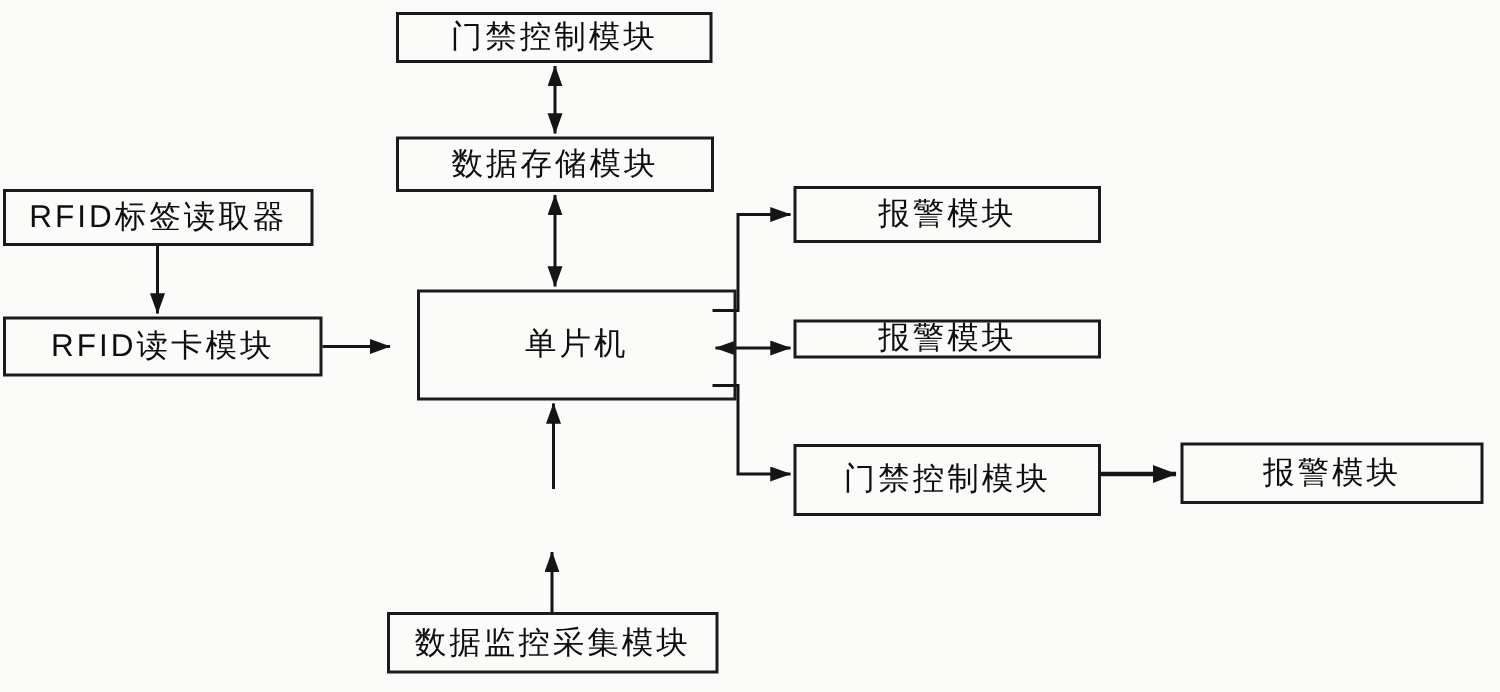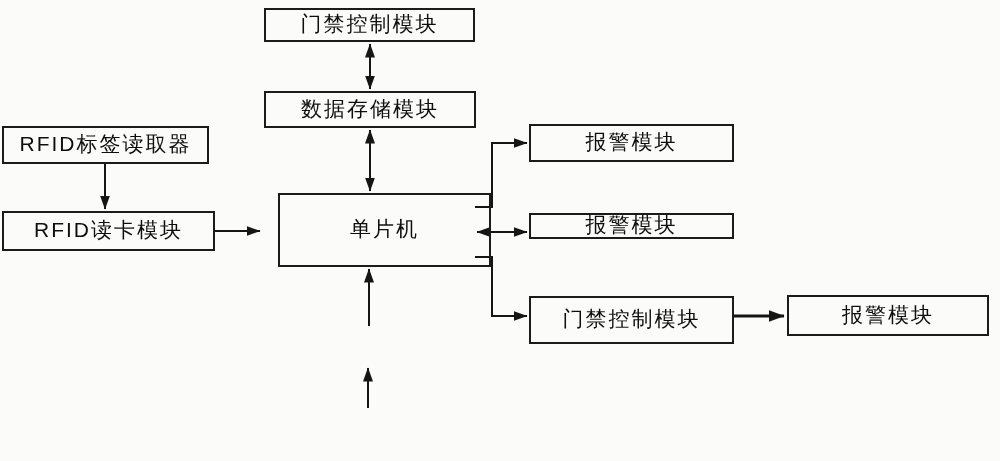--- a/index.html
+++ b/index.html
@@ -101,14 +101,17 @@
 
   <div class="node" style="left:529px; top:296px; width:205px; height:48px">
     <span>门禁控制模块</span>
   </div>
 
   <div class="node" style="left:787px; top:295px; width:202px; height:41px">
     <span>报警模块</span>
   </div>
 
 
+  <div class="node" style="left:258px; top:408px; width:221px; height:41px">
+    <span>数据监控采集模块</span>
+  </div>
 
 </div>
 
 </body></html>

